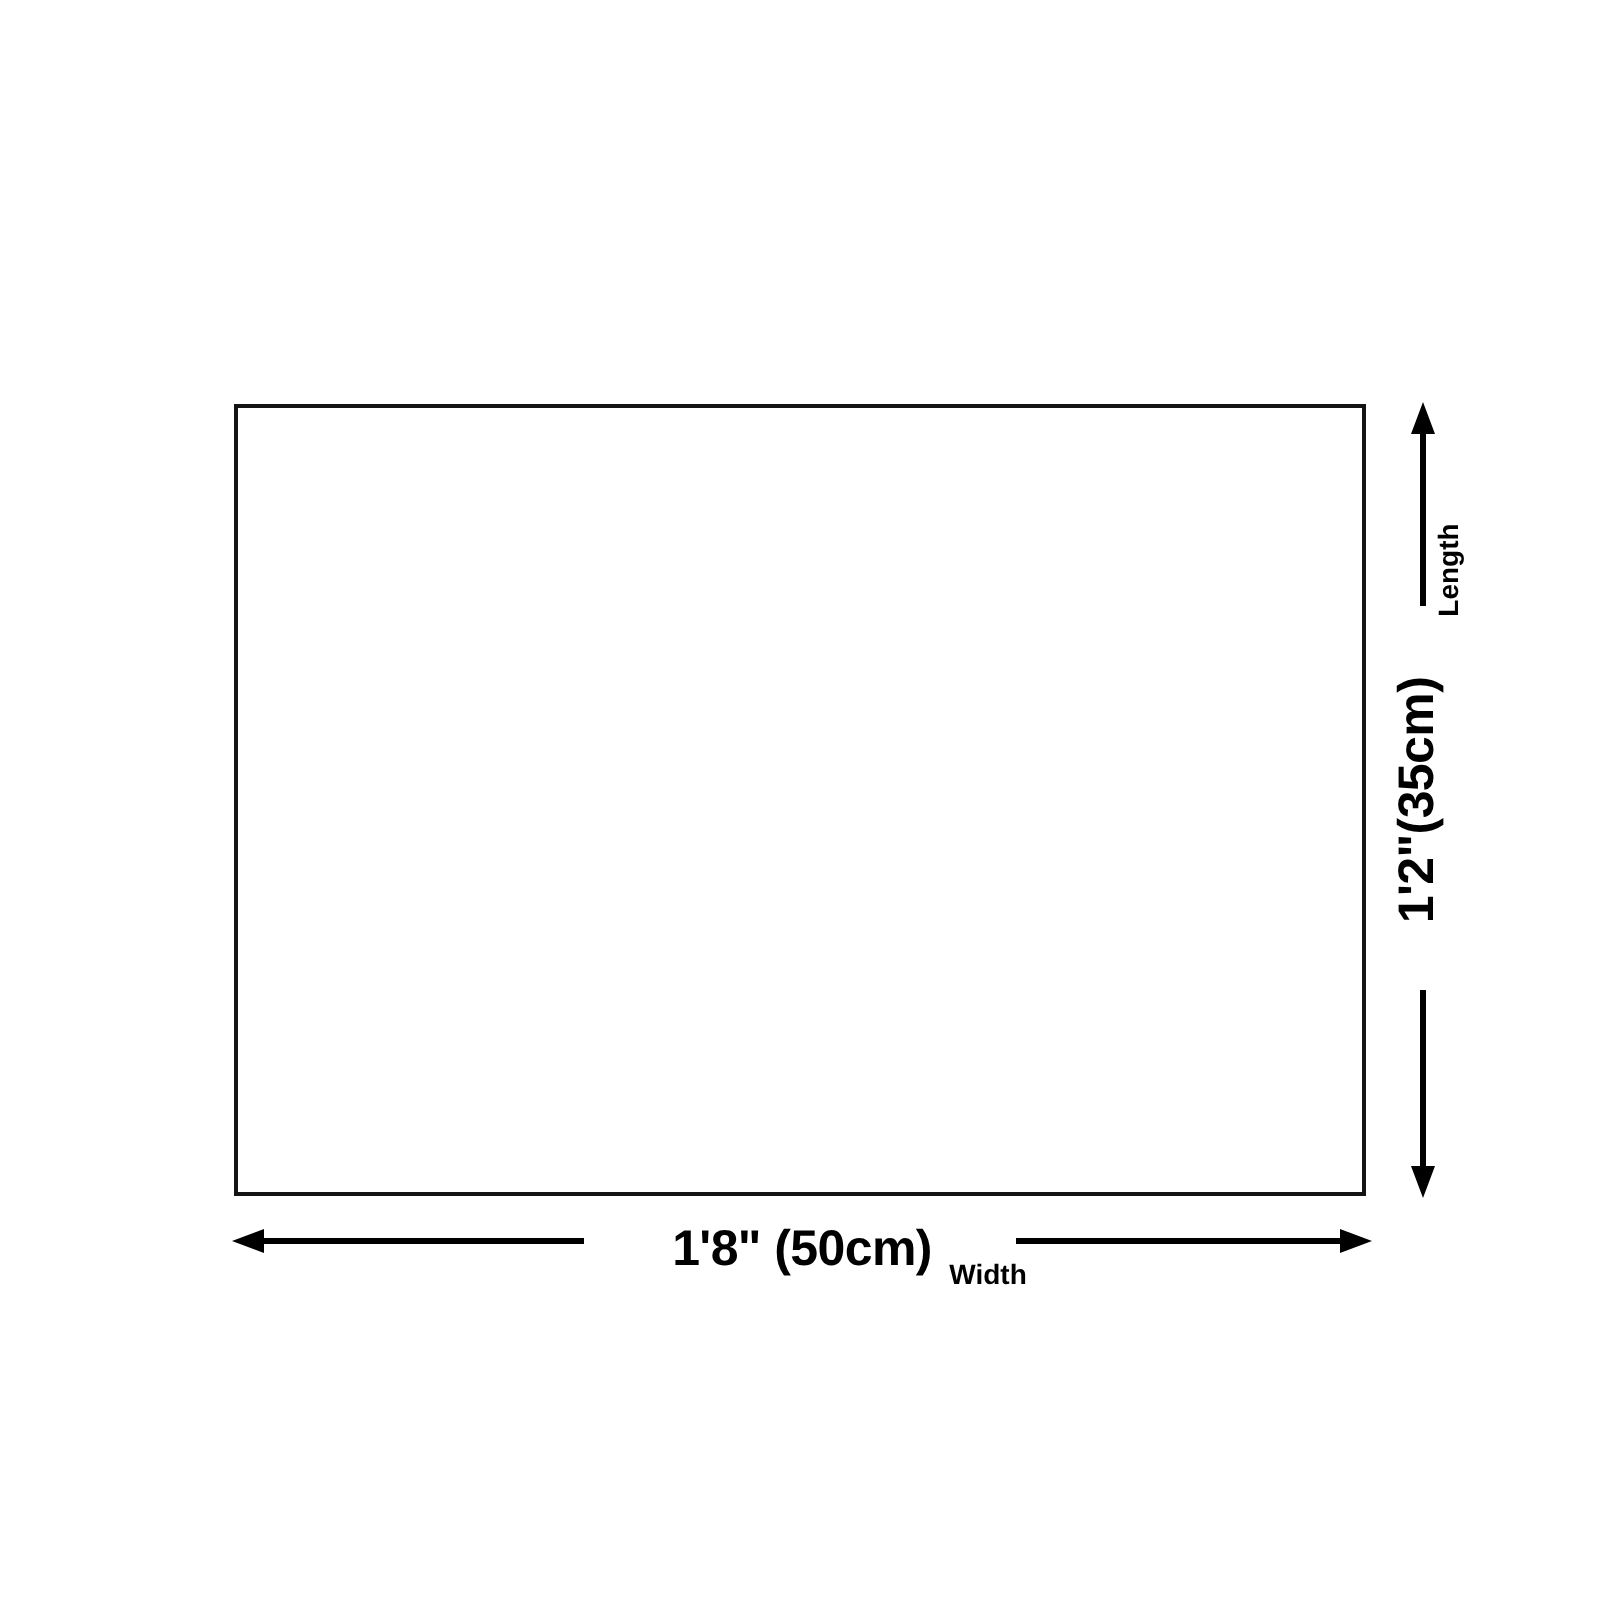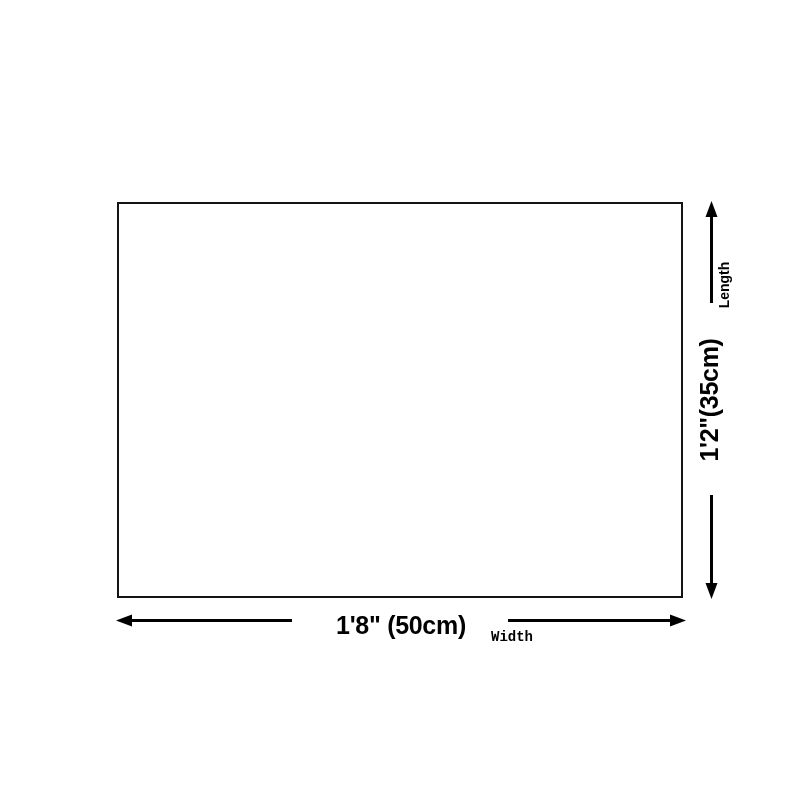--- a/index.html
+++ b/index.html
@@ -61,24 +61,23 @@
     transform: translate(-50%, -50%) rotate(-90deg);
   }
   .dim-label {
     position: absolute;
     font-weight: 700;
     font-size: 14px;
     white-space: nowrap;
     color: #000000;
   }
   .width-label {
-    left: 512px;
+    left: 494px;
     top: 637px;
     transform: translate(-50%, -50%);
-    font-family: Liberation Mono, monospace;
   }
   .length-label {
     left: 724px;
     top: 285px;
     transform: translate(-50%, -50%) rotate(-90deg);
   }
 </style>
 </head>
 <body>
 

